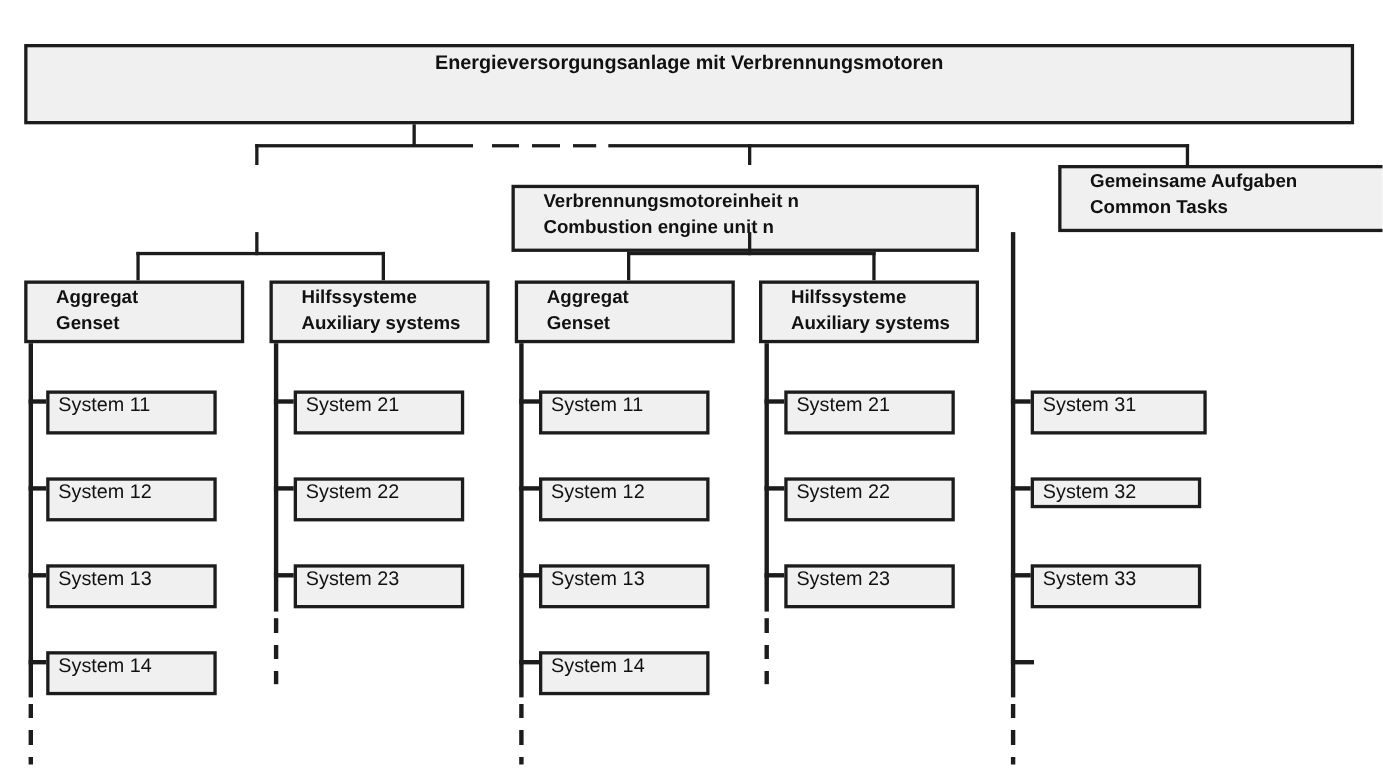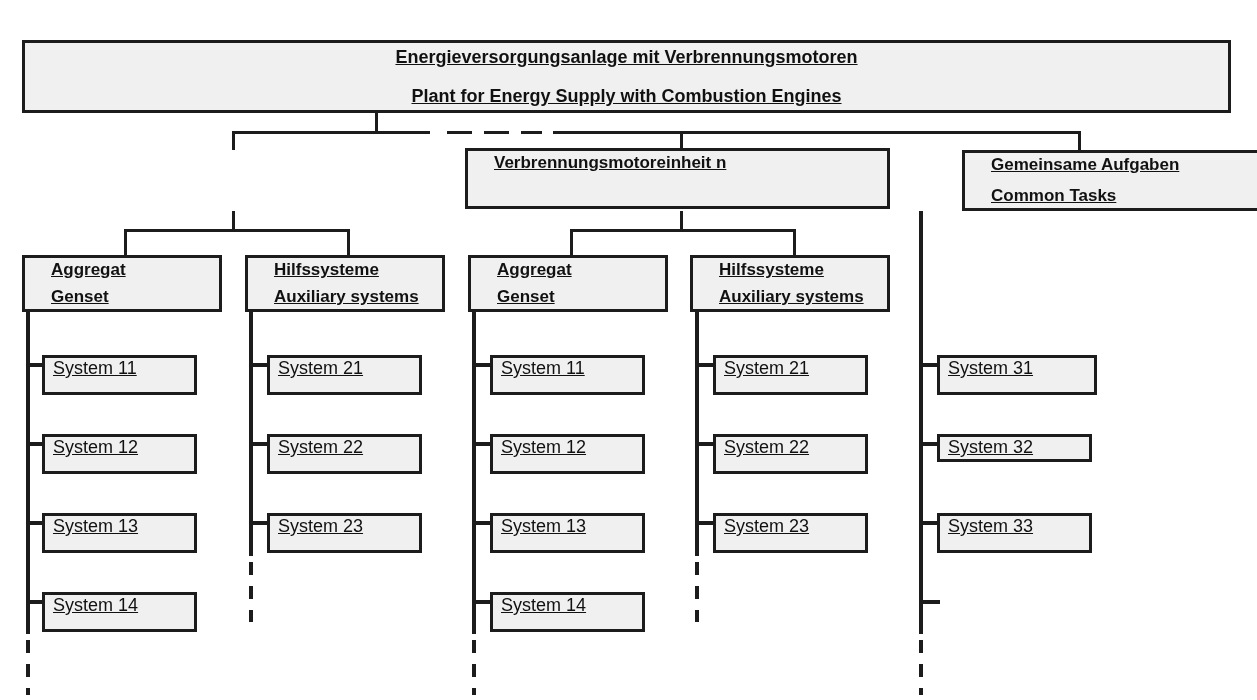--- a/index.html
+++ b/index.html
@@ -11,22 +11,21 @@
     color:#111111;
     overflow:hidden;
   }
   .box{
     position:absolute;
     box-sizing:border-box;
     background:#f0f0f0;
     border:3px solid #1c1c1c;
     display:flex;
     flex-direction:column;
-    justify-content:space-between;
-    text-decoration:underline;
+    justify-content:flex-start;
   }
   .box .ln{white-space:nowrap;}
   .root{
     text-align:center;
     font-weight:bold;
     font-size:18px;
     line-height:28px;
   }
   .lvl{
     font-weight:bold;
@@ -50,33 +49,33 @@
     background:repeating-linear-gradient(180deg,#1c1c1c 0 13px,transparent 13px 24px);
   }
 </style>
 </head>
 <body>
 
 <div id="stage">
 
   <div class="box root" style="left:22px;top:40px;width:1209px;height:73px">
     <div class="ln">Energieversorgungsanlage mit Verbrennungsmotoren</div>
-    <div class="ln">Plant for Energy Supply with Combustion Engines</div>
   </div>
 
   <div class="line" style="left:375px;top:113px;width:3px;height:19px"></div>
   <div class="line" style="left:232px;top:131px;width:198px;height:3px"></div>
   <div class="hdash" style="left:447px;top:131px;width:95px"></div>
   <div class="line" style="left:553px;top:131px;width:528px;height:3px"></div>
   <div class="line" style="left:232px;top:131px;width:3px;height:19px"></div>
   <div class="line" style="left:680px;top:131px;width:3px;height:19px"></div>
   <div class="line" style="left:1078px;top:131px;width:3px;height:19px"></div>
 
-  <div class="box lvl" style="left:465px;top:148px;width:425px;height:61px">
+  <div class="box lvl" style="left:465px;top:168px;width:425px;height:61px">
     <div class="ln">Verbrennungsmotoreinheit n</div>
+    <div class="ln">Combustion engine unit n</div>
   </div>
   <div class="box lvl" style="left:962px;top:150px;width:370px;height:61px">
     <div class="ln">Gemeinsame Aufgaben</div>
     <div class="ln">Common Tasks</div>
   </div>
 
   <div class="line" style="left:232px;top:211px;width:3px;height:21px"></div>
   <div class="line" style="left:124px;top:229px;width:226px;height:3px"></div>
   <div class="line" style="left:124px;top:229px;width:3px;height:26px"></div>
   <div class="line" style="left:347px;top:229px;width:3px;height:26px"></div>

